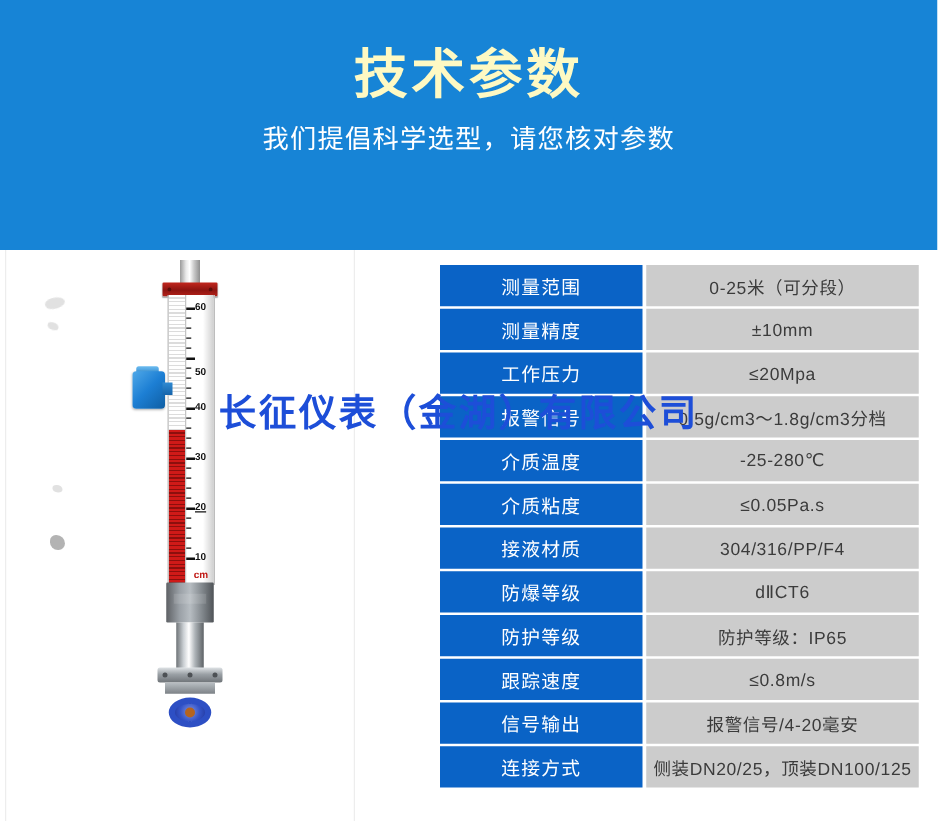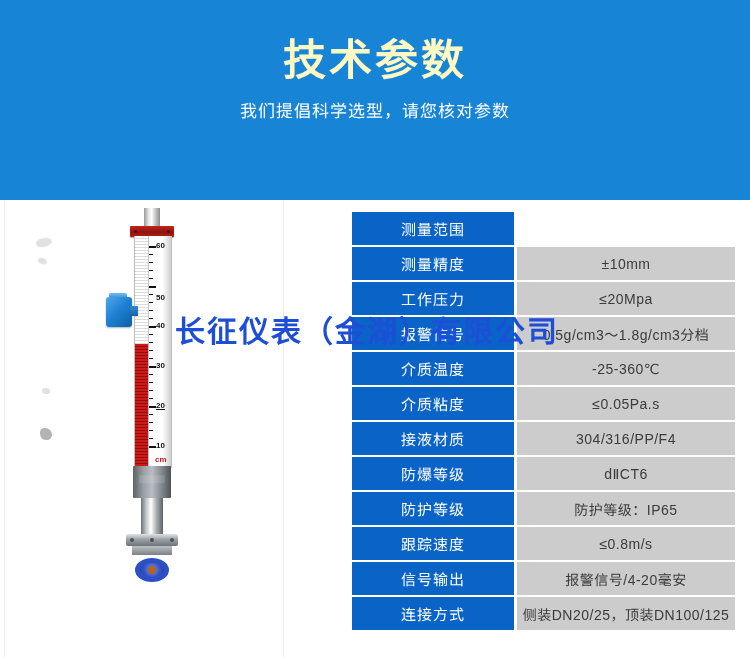--- a/index.html
+++ b/index.html
@@ -39,21 +39,21 @@
     line-height: 52px;
     white-space: nowrap;
   }
   .banner-subtitle {
     position: absolute;
     left: 0;
     top: 98px;
     width: 750px;
     text-align: center;
     color: #ffffff;
-    font-size: 17px;
+    font-size: 21px;
     font-weight: normal;
     letter-spacing: 1px;
     line-height: 28px;
     white-space: nowrap;
   }
 
   
   .photo-pane {
     position: absolute;
     left: 0;
@@ -488,20 +488,21 @@
       <div class="hub"></div>
     </div>
   </div>
 </div>
 
 <div class="spec-table">
 
   <div class="spec-row">
     <div class="spec-label">测量范围</div>
     <div class="spec-gap"></div>
+    <div class="spec-value">0-25米（可分段）</div>
   </div>
 
   <div class="spec-row">
     <div class="spec-label">测量精度</div>
     <div class="spec-gap"></div>
     <div class="spec-value">±10mm</div>
   </div>
 
   <div class="spec-row">
     <div class="spec-label">工作压力</div>
@@ -511,21 +512,21 @@
 
   <div class="spec-row">
     <div class="spec-label">报警信号</div>
     <div class="spec-gap"></div>
     <div class="spec-value">0.5g/cm3～1.8g/cm3分档</div>
   </div>
 
   <div class="spec-row">
     <div class="spec-label">介质温度</div>
     <div class="spec-gap"></div>
-    <div class="spec-value">-25-360℃</div>
+    <div class="spec-value">-25-280℃</div>
   </div>
 
   <div class="spec-row">
     <div class="spec-label">介质粘度</div>
     <div class="spec-gap"></div>
     <div class="spec-value">≤0.05Pa.s</div>
   </div>
 
   <div class="spec-row">
     <div class="spec-label">接液材质</div>

